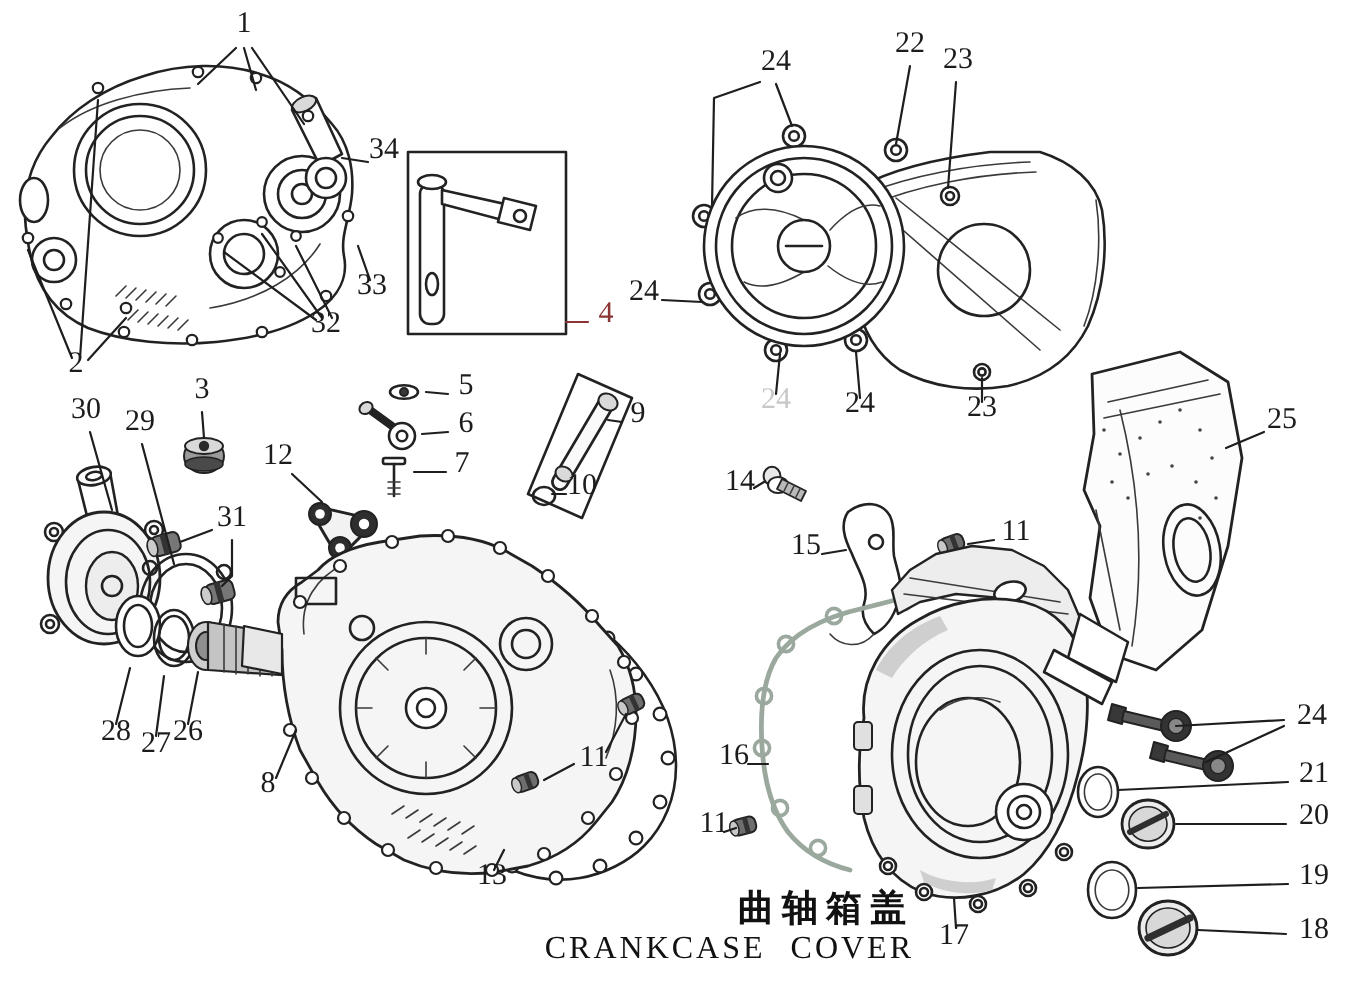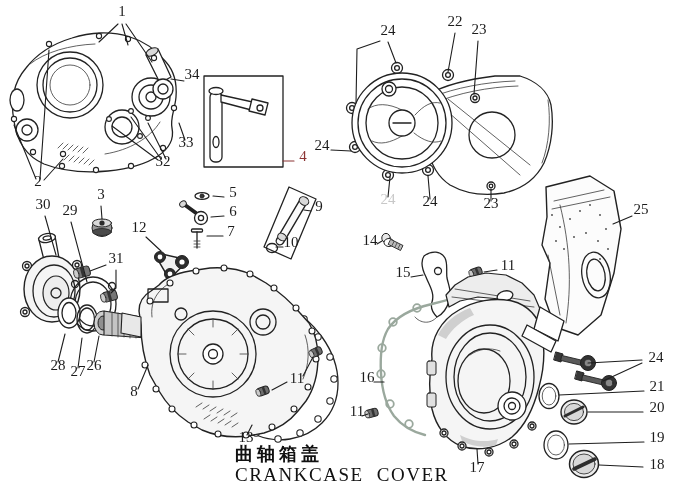--- a/index.html
+++ b/index.html
@@ -18,23 +18,23 @@
   .lite{fill:#d9d9d9;stroke:#222;stroke-width:1;}
   .leader{fill:none;stroke:#1e1e1e;stroke-width:1.1;}
   .accent-ln{stroke:var(--accent,#8b3434);}
   .gasket{fill:none;stroke:var(--gasket,#9aa89d);stroke-width:2.4;}
   .gasket-thin{fill:none;stroke:var(--gasket,#9aa89d);stroke-width:1.8;}
   svg *{stroke-linecap:round;stroke-linejoin:round;}
   .callout{font-family:"Liberation Serif", serif;font-size:15px;fill:#1c1c1c;
            text-anchor:middle;}
   .callout.accent{fill:var(--accent,#8b3434);}
   .callout.faint{fill:var(--faint,#c8c8c8);}
-  .title-block{position:absolute;left:235px;top:444px;width:222px;text-align:left;}
+  .title-block{position:absolute;left:235px;top:444px;width:222px;text-align:right;}
   .title-zh{font-size:18px;letter-spacing:4px;color:#111;font-weight:bold;line-height:20px;}
-  .title-en{font-size:19px;letter-spacing:1.5px;word-spacing:7px;color:#111;line-height:21px;}
+  .title-en{font-size:16px;letter-spacing:1.5px;word-spacing:7px;color:#111;line-height:21px;}
 </style>
 </head>
 <body>
 
 <div class="page">
 <svg width="675" height="495" viewBox="0 0 675 495">
 
   <g>
     <path class="sw" d="M14,121 C10,100 14,82 26,68 C36,55 52,44 72,38 C90,32 112,31 130,37 C144,41 156,50 166,62 C174,71 177,84 176,97 C175,109 170,118 172,128 C174,138 170,148 158,156 C146,164 128,169 108,171 C86,173 62,171 44,164 C28,157 17,143 14,121 Z"></path>
     <path class="thin" d="M30,64 C45,52 70,45 95,44"></path>

